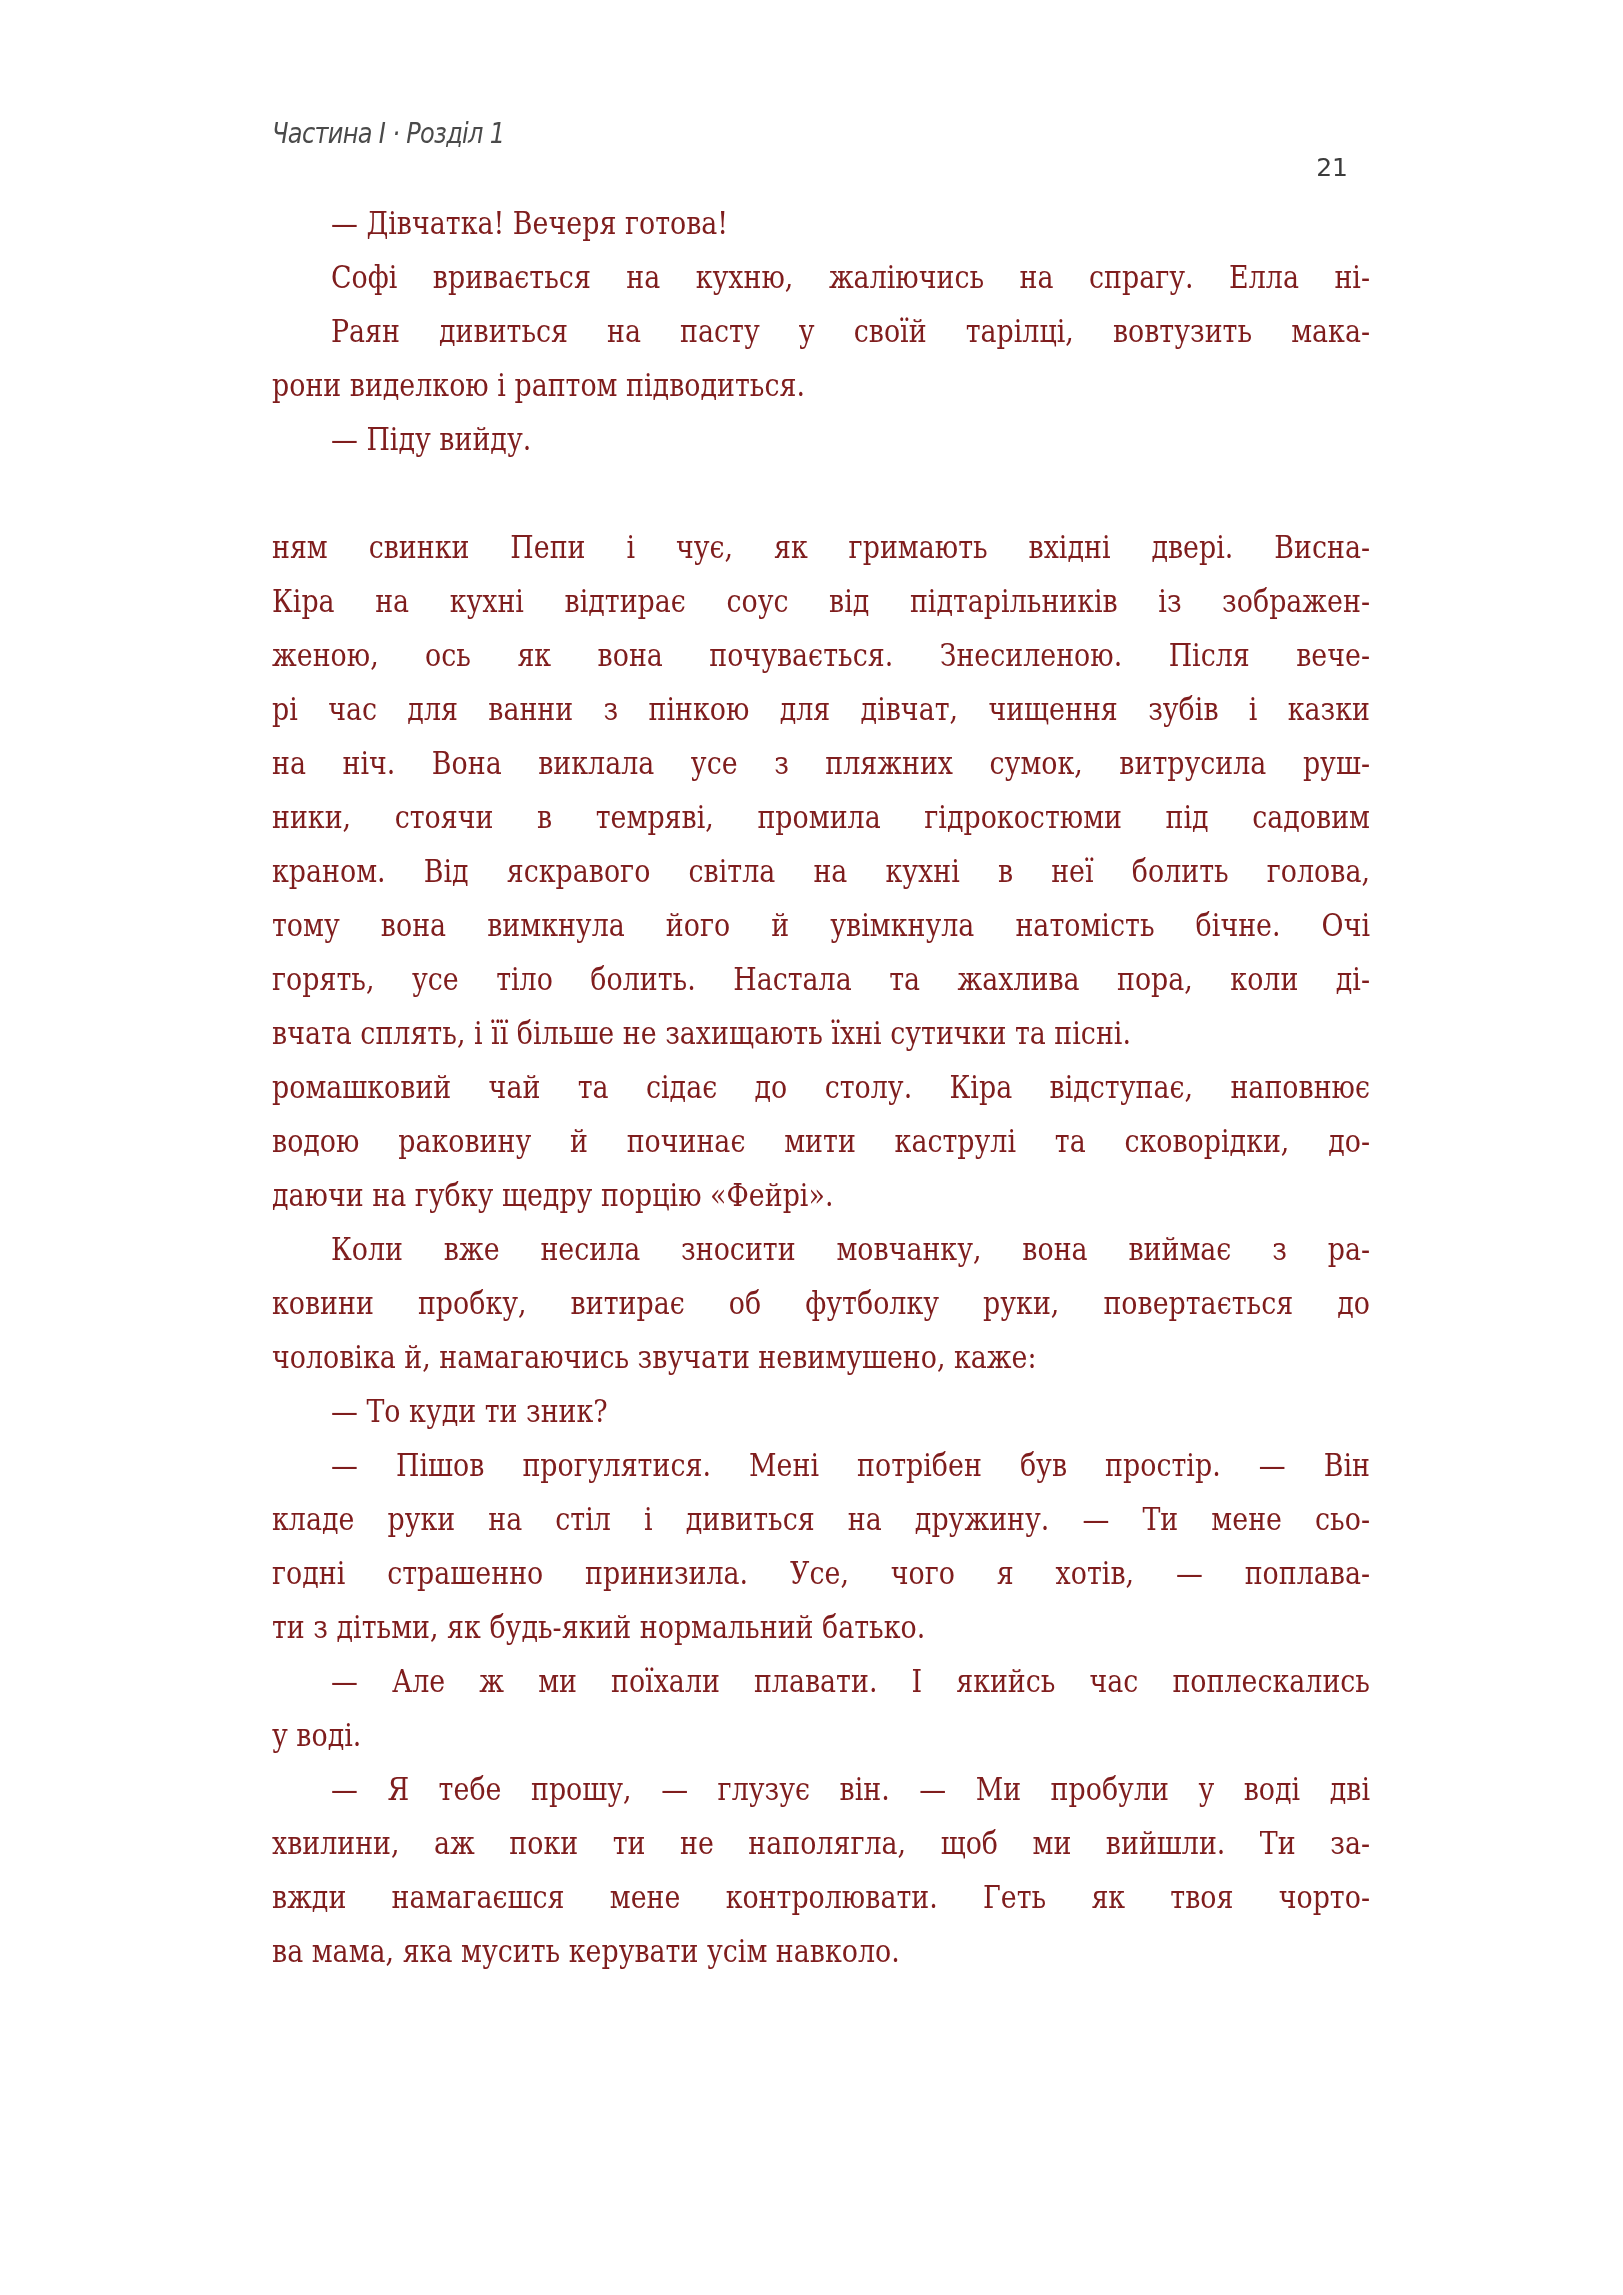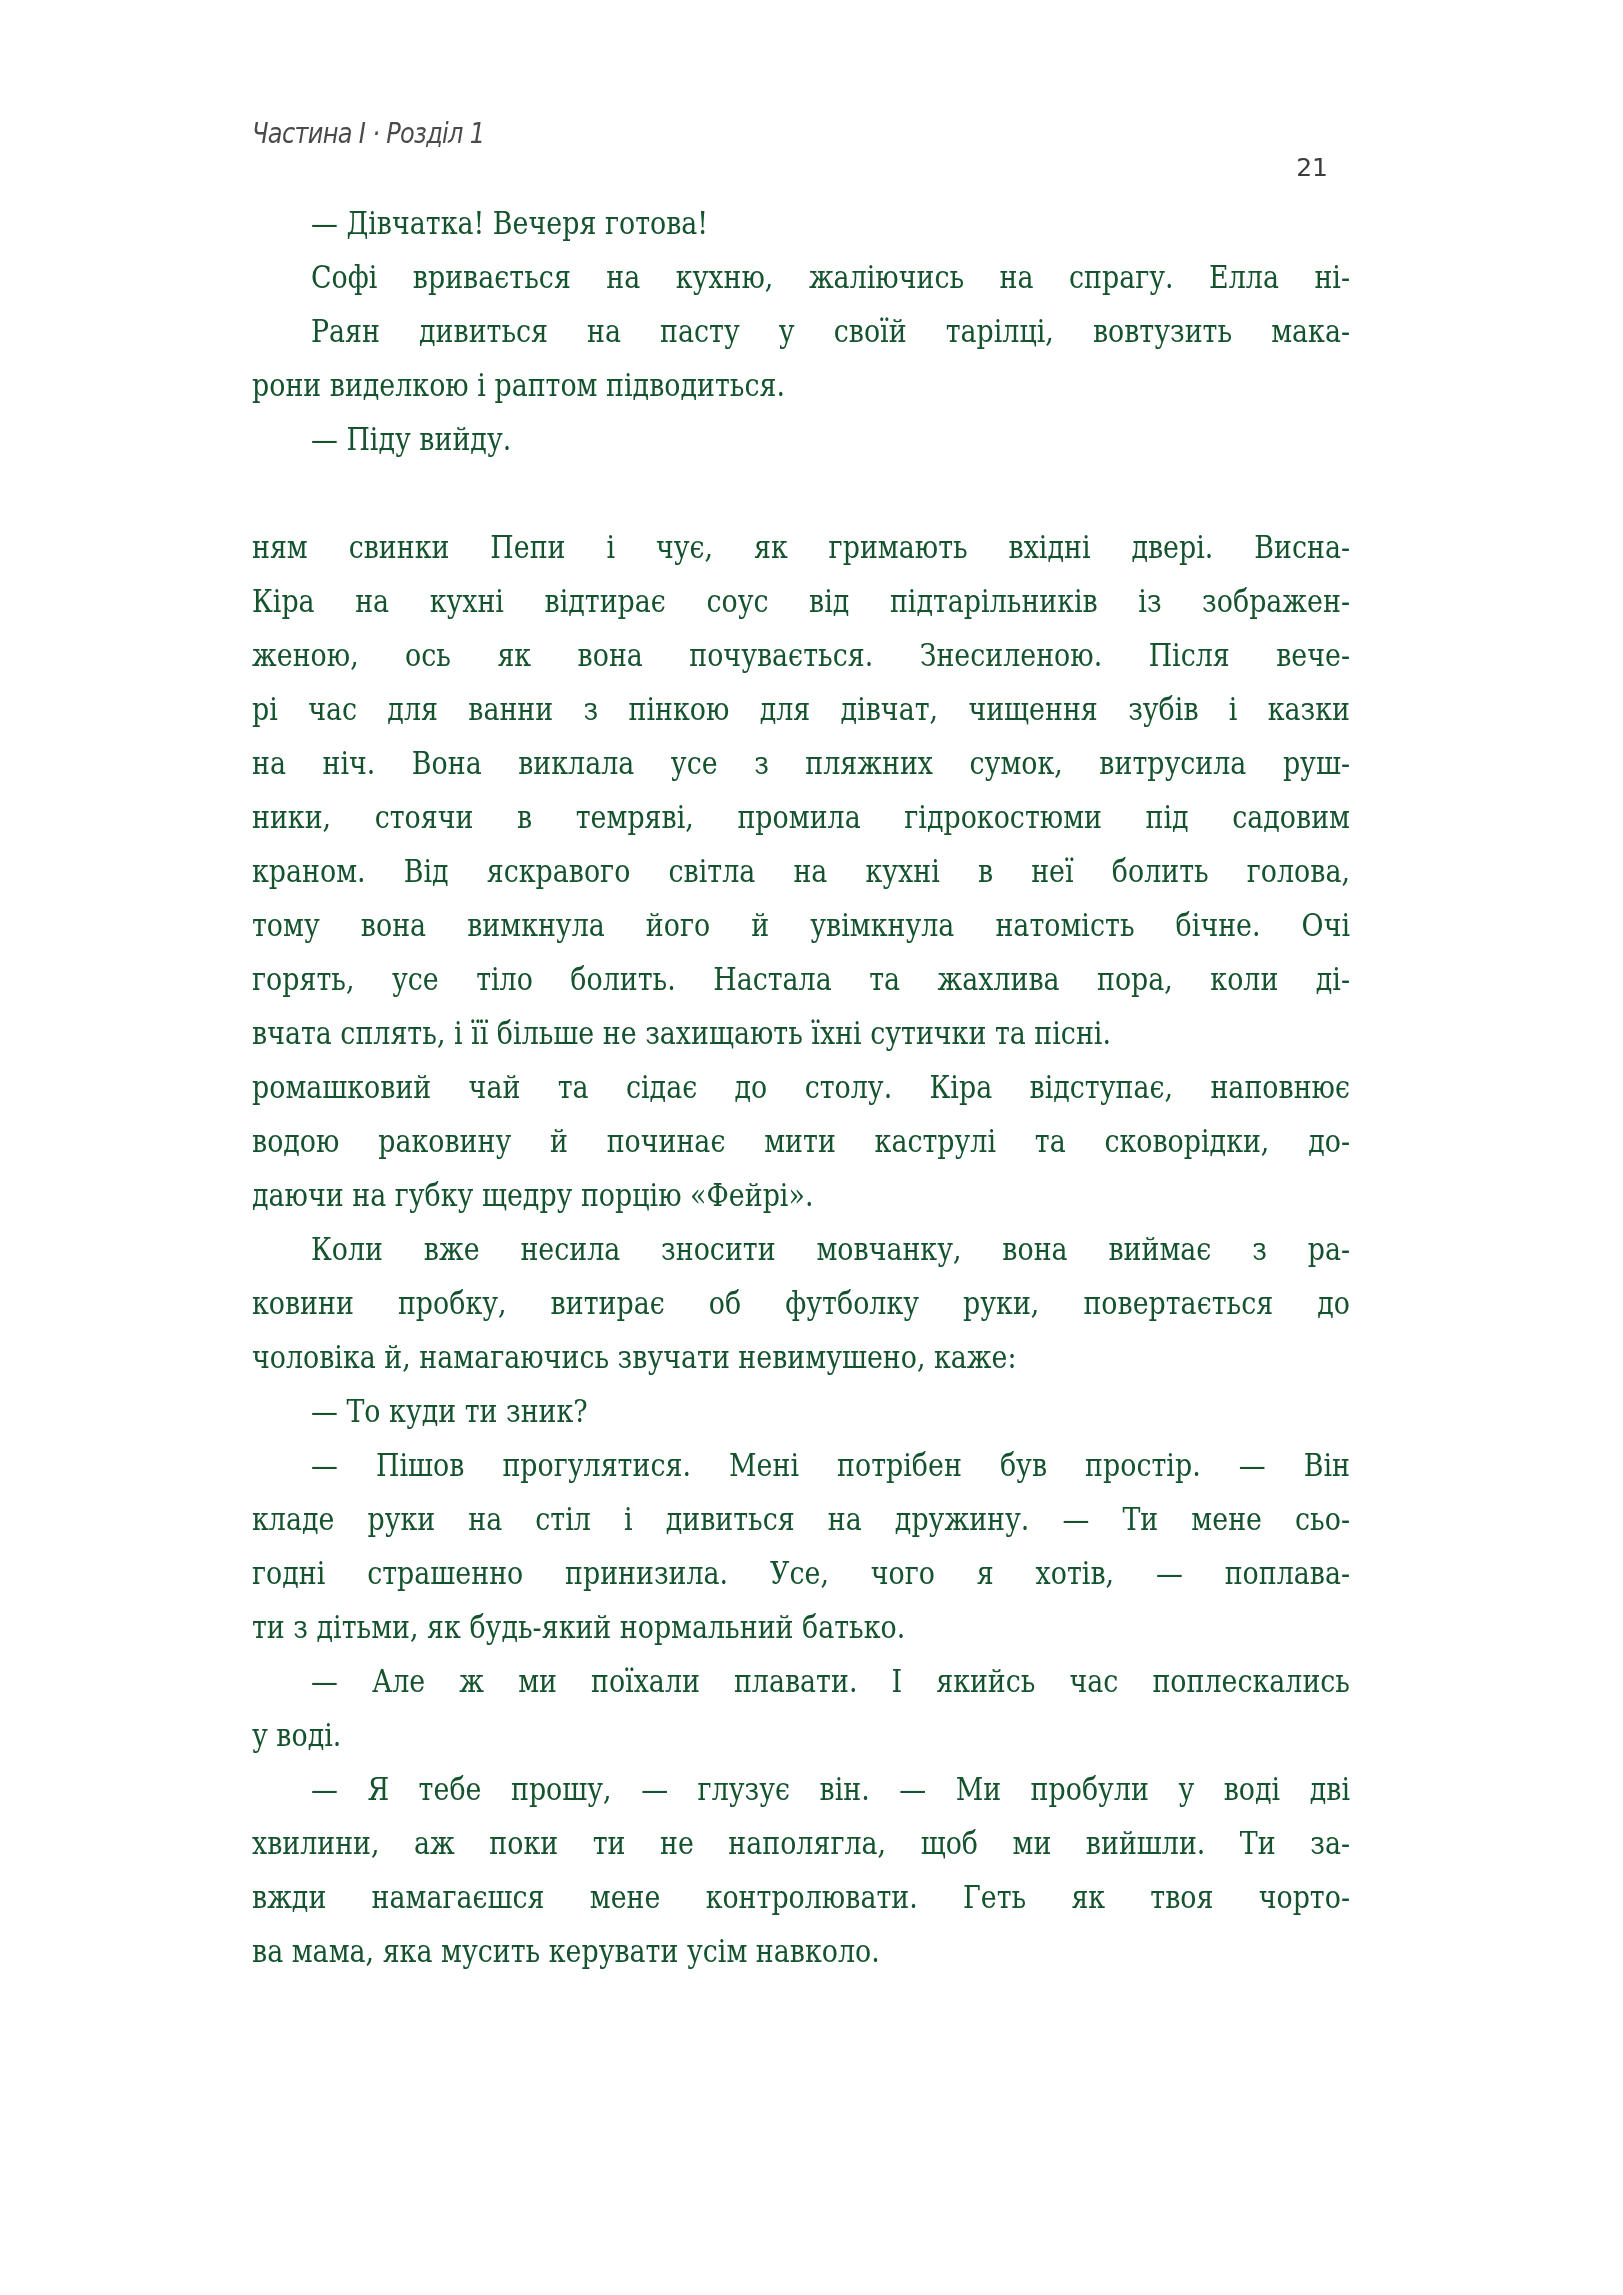--- a/index.html
+++ b/index.html
@@ -5,21 +5,21 @@
   html, body { margin: 0; padding: 0; }
   body {
     width: 1624px;
     height: 2295px;
     background: #ffffff;
     position: relative;
     overflow: hidden;
   }
   .page {
     position: absolute;
-    left: 252px;
+    left: 272px;
     top: 0;
     width: 1098px;
     height: 2295px;
     text-decoration: underline;
   }
   .running-head {
     position: absolute;
     top: 117px;
     left: 0;
     width: 1091px;
@@ -47,21 +47,21 @@
     margin-top: 36px;
   }
   .body-text {
     position: absolute;
     top: 196px;
     left: 0;
     width: 1098px;
     font-family: "DejaVu Serif", serif;
     font-size: 32px;
     line-height: 54px;
-    color: #14532d;
+    color: #7f1d1d;
   }
   .line {
     display: block;
     white-space: nowrap;
     height: 54px;
     text-align: justify;
     text-align-last: justify;
     transform-origin: left center;
   }
   .line.indent { padding-left: 59px; box-sizing: border-box; }

